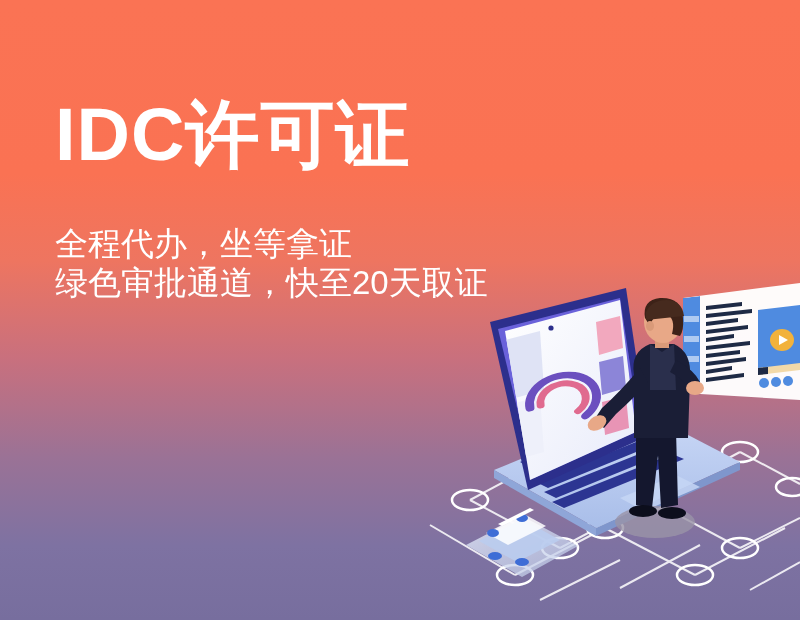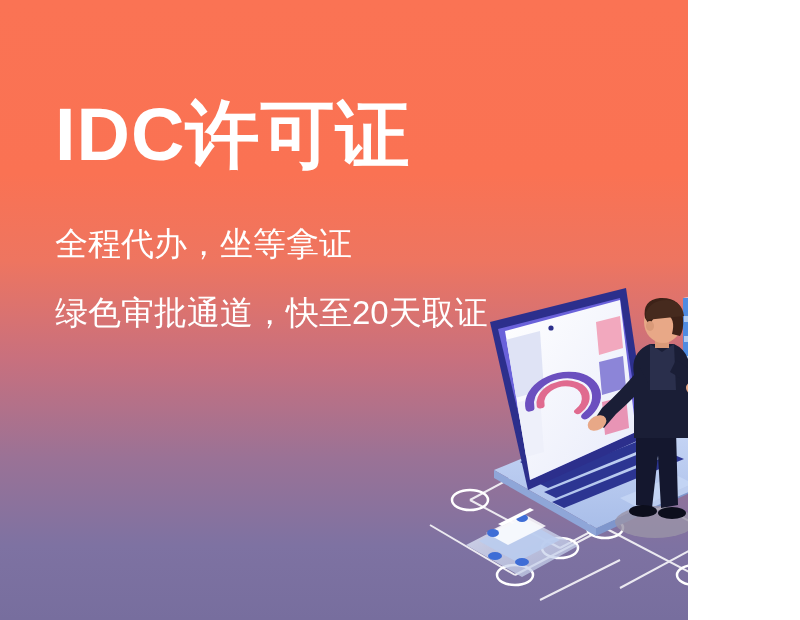--- a/index.html
+++ b/index.html
@@ -3,21 +3,21 @@
 <meta charset="utf-8">
 <style>
   * { margin:0; padding:0; box-sizing:border-box; }
   html, body {
     width:800px; height:620px;
     font-family:"Liberation Sans", sans-serif;
     overflow:hidden;
   }
   #banner {
     position:relative;
-    width:688px; height:620px;
+    width:800px; height:620px;
     background:linear-gradient(to bottom,
        #FA7354 0%,
        #FA7253 28%,
        #EE7560 42%,
        #C8707E 58%,
        #9A7296 74%,
        #7E72A2 88%,
        #776E9E 100%);
     overflow:hidden;
   }
@@ -36,21 +36,21 @@
     white-space:nowrap;
   }
   .subtitle {
     color:#FFFFFF;
     font-size:33px;
     font-weight:normal;
     line-height:1.2;
     white-space:nowrap;
   }
   #subtitle-1 { margin-top:50px; }
-  #subtitle-2 { margin-top:30px; }
+  #subtitle-2 { }
 
   
   #illustration {
     position:absolute;
     left:0; top:0;
     width:800px; height:620px;
     z-index:10;
   }
 </style>
 </head>

